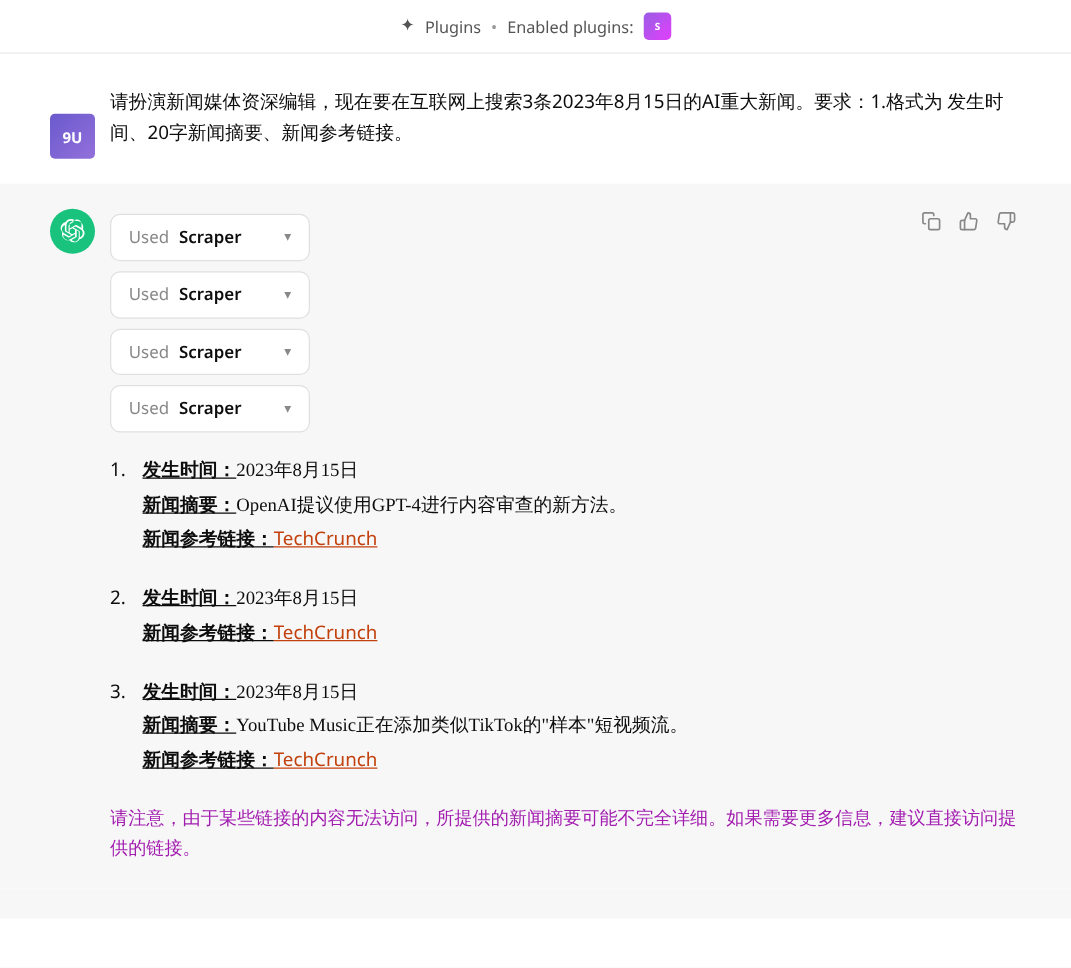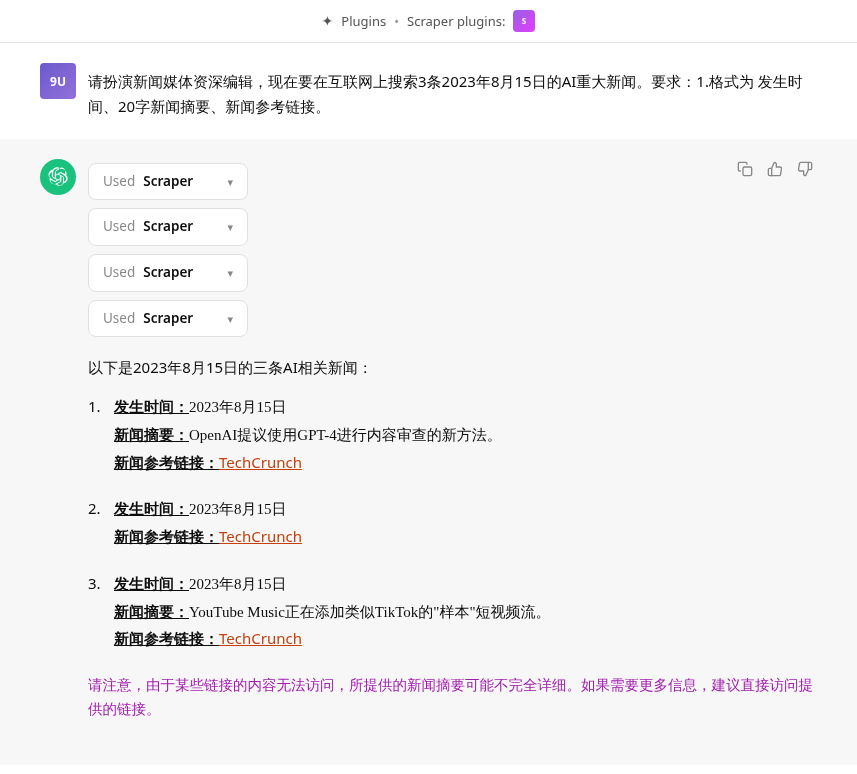--- a/index.html
+++ b/index.html
@@ -63,20 +63,21 @@
       height: 36px;
       border-radius: 4px;
       background: linear-gradient(135deg, #6a5acd, #9370db);
       display: flex;
       align-items: center;
       justify-content: center;
       color: white;
       font-size: 12px;
       font-weight: bold;
       flex-shrink: 0;
+      margin-top: 28px;
     }
 
     .user-message-content {
       flex: 1;
       padding-top: 6px;
       font-size: 15px;
       line-height: 1.65;
       color: #0d0d0d;
     }
 
@@ -249,21 +250,21 @@
       font-size: 13px;
     }
   </style>
 </head>
 <body>
 
 <div class="top-bar">
   <span class="plugin-icon">✦</span>
   <span>Plugins</span>
   <span class="separator">•</span>
-  <span class="enabled-label">Scraper plugins:</span>
+  <span class="enabled-label">Enabled plugins:</span>
   <span class="plugin-badge">
     <svg width="14" height="14" viewBox="0 0 14 14" fill="none">
       <circle cx="7" cy="7" r="7" fill="url(#grad1)"></circle>
       <defs>
         <linearGradient id="grad1" x1="0" y1="0" x2="14" y2="14" gradientUnits="userSpaceOnUse">
           <stop offset="0%" stop-color="#9b5de5"></stop>
           <stop offset="100%" stop-color="#e040fb"></stop>
         </linearGradient>
       </defs>
       <text x="7" y="10" text-anchor="middle" fill="white" font-size="8" font-weight="bold">S</text>
@@ -306,21 +307,20 @@
           <span class="chevron">▾</span>
         </div>
         <div class="scraper-pill">
           <span class="used-text">Used</span>
           <span class="scraper-name">Scraper</span>
           <span class="chevron">▾</span>
         </div>
       </div>
 
       <div class="response-text">
-        <p class="response-intro">以下是2023年8月15日的三条AI相关新闻：</p>
 
         <ol class="news-list">
 
           <li class="news-item">
             <span class="news-item-number">1.</span>
             <div class="news-item-body">
               <span class="field">
                 <span class="field-label">发生时间：</span><span class="field-value">2023年8月15日</span>
               </span>
               <span class="field">

